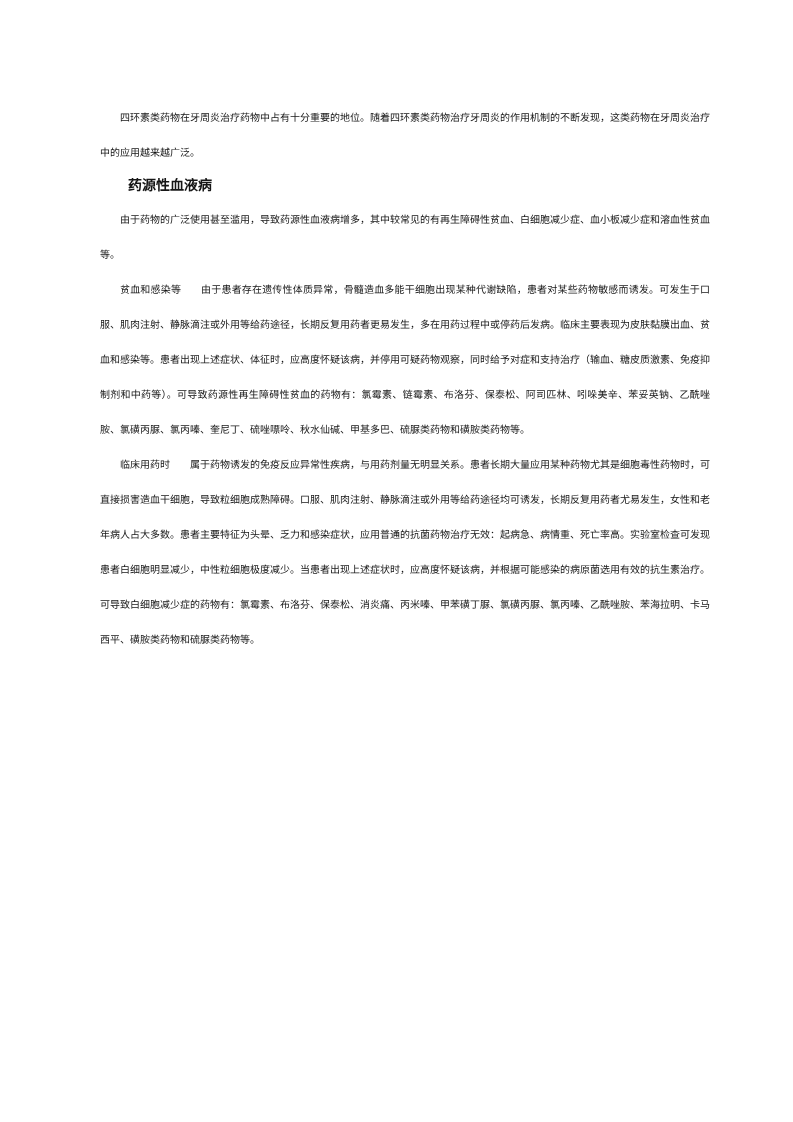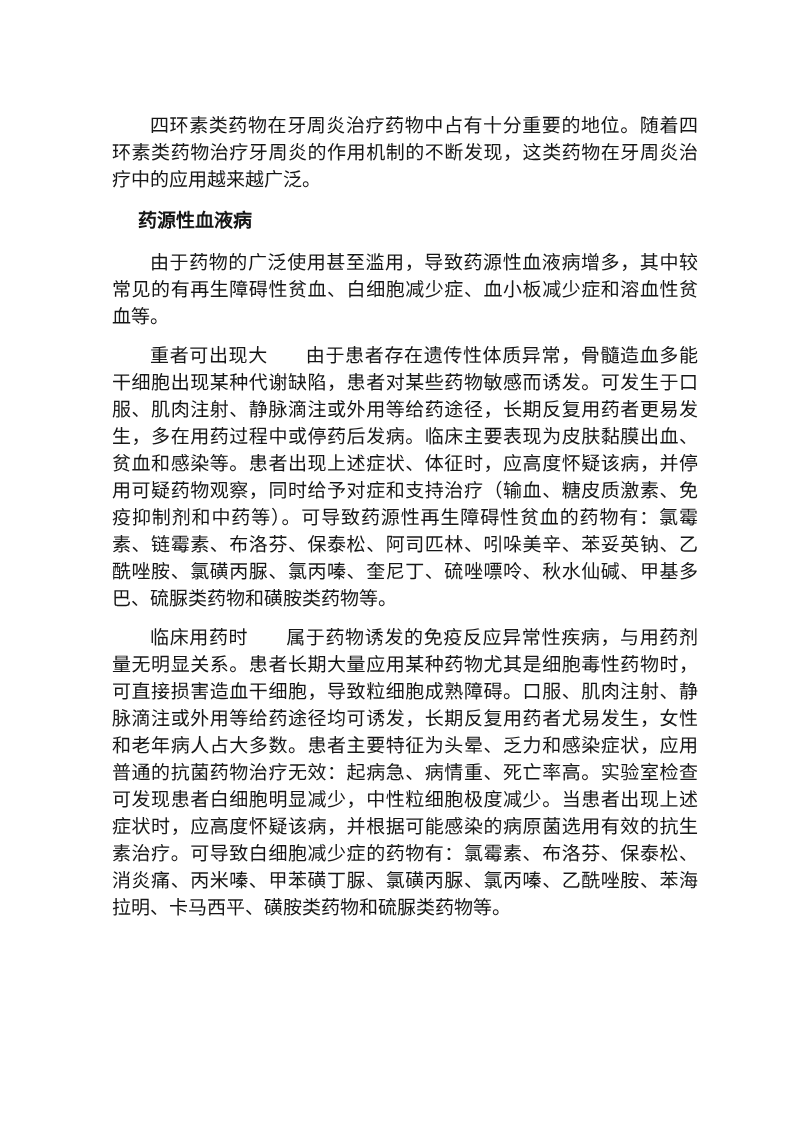--- a/index.html
+++ b/index.html
@@ -15,50 +15,50 @@
   }
   .page {
     box-sizing: border-box;
     width: 793px;
     height: 1122px;
     padding: 100px 83px 40px 100px;
     background: #ffffff;
     overflow: hidden;
   }
   .para {
-    margin: 12px;
-    font-size: 19px;
-    line-height: 27px;
+    margin: 0;
+    font-size: 10px;
+    line-height: 35px;
     text-align: justify;
     text-indent: 2em;
     font-weight: normal;
     word-break: break-all;
   }
   .heading {
     margin: 0;
-    font-size: 19px;
+    font-size: 14px;
     line-height: 31.75px;
     text-indent: 2em;
     font-weight: bold;
     text-align: left;
   }
   .term {
     margin-right: 2em;
   }
 </style>
 </head>
 <body>
 
 <main class="page">
 
   <p class="para">四环素类药物在牙周炎治疗药物中占有十分重要的地位。随着四环素类药物治疗牙周炎的作用机制的不断发现，这类药物在牙周炎治疗中的应用越来越广泛。</p>
 
   <h2 class="heading">药源性血液病</h2>
 
   <p class="para">由于药物的广泛使用甚至滥用，导致药源性血液病增多，其中较常见的有再生障碍性贫血、白细胞减少症、血小板减少症和溶血性贫血等。</p>
 
-  <p class="para"><span class="term">重者可出现大</span><span>由于患者存在遗传性体质异常，骨髓造血多能干细胞出现某种代谢缺陷，患者对某些药物敏感而诱发。可发生于口服、肌肉注射、静脉滴注或外用等给药途径，长期反复用药者更易发生，多在用药过程中或停药后发病。临床主要表现为皮肤黏膜出血、贫血和感染等。患者出现上述症状、体征时，应高度怀疑该病，并停用可疑药物观察，同时给予对症和支持治疗（输血、糖皮质激素、免疫抑制剂和中药等）。可导致药源性再生障碍性贫血的药物有：氯霉素、链霉素、布洛芬、保泰松、阿司匹林、吲哚美辛、苯妥英钠、乙酰唑胺、氯磺丙脲、氯丙嗪、奎尼丁、硫唑嘌呤、秋水仙碱、甲基多巴、硫脲类药物和磺胺类药物等。</span></p>
+  <p class="para"><span class="term">贫血和感染等</span><span>由于患者存在遗传性体质异常，骨髓造血多能干细胞出现某种代谢缺陷，患者对某些药物敏感而诱发。可发生于口服、肌肉注射、静脉滴注或外用等给药途径，长期反复用药者更易发生，多在用药过程中或停药后发病。临床主要表现为皮肤黏膜出血、贫血和感染等。患者出现上述症状、体征时，应高度怀疑该病，并停用可疑药物观察，同时给予对症和支持治疗（输血、糖皮质激素、免疫抑制剂和中药等）。可导致药源性再生障碍性贫血的药物有：氯霉素、链霉素、布洛芬、保泰松、阿司匹林、吲哚美辛、苯妥英钠、乙酰唑胺、氯磺丙脲、氯丙嗪、奎尼丁、硫唑嘌呤、秋水仙碱、甲基多巴、硫脲类药物和磺胺类药物等。</span></p>
 
   <p class="para"><span class="term">临床用药时</span><span>属于药物诱发的免疫反应异常性疾病，与用药剂量无明显关系。患者长期大量应用某种药物尤其是细胞毒性药物时，可直接损害造血干细胞，导致粒细胞成熟障碍。口服、肌肉注射、静脉滴注或外用等给药途径均可诱发，长期反复用药者尤易发生，女性和老年病人占大多数。患者主要特征为头晕、乏力和感染症状，应用普通的抗菌药物治疗无效：起病急、病情重、死亡率高。实验室检查可发现患者白细胞明显减少，中性粒细胞极度减少。当患者出现上述症状时，应高度怀疑该病，并根据可能感染的病原菌选用有效的抗生素治疗。可导致白细胞减少症的药物有：氯霉素、布洛芬、保泰松、消炎痛、丙米嗪、甲苯磺丁脲、氯磺丙脲、氯丙嗪、乙酰唑胺、苯海拉明、卡马西平、磺胺类药物和硫脲类药物等。</span></p>
 
 
 
 </main>
 
 </body></html>

